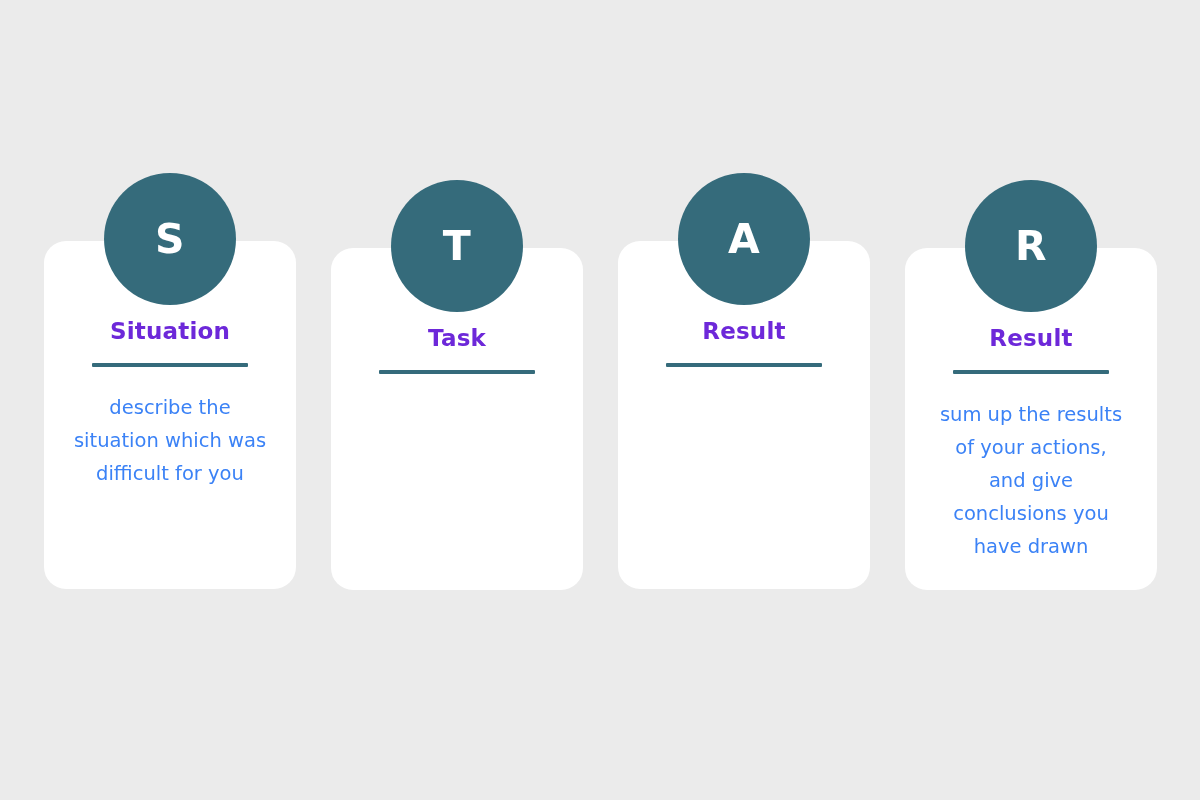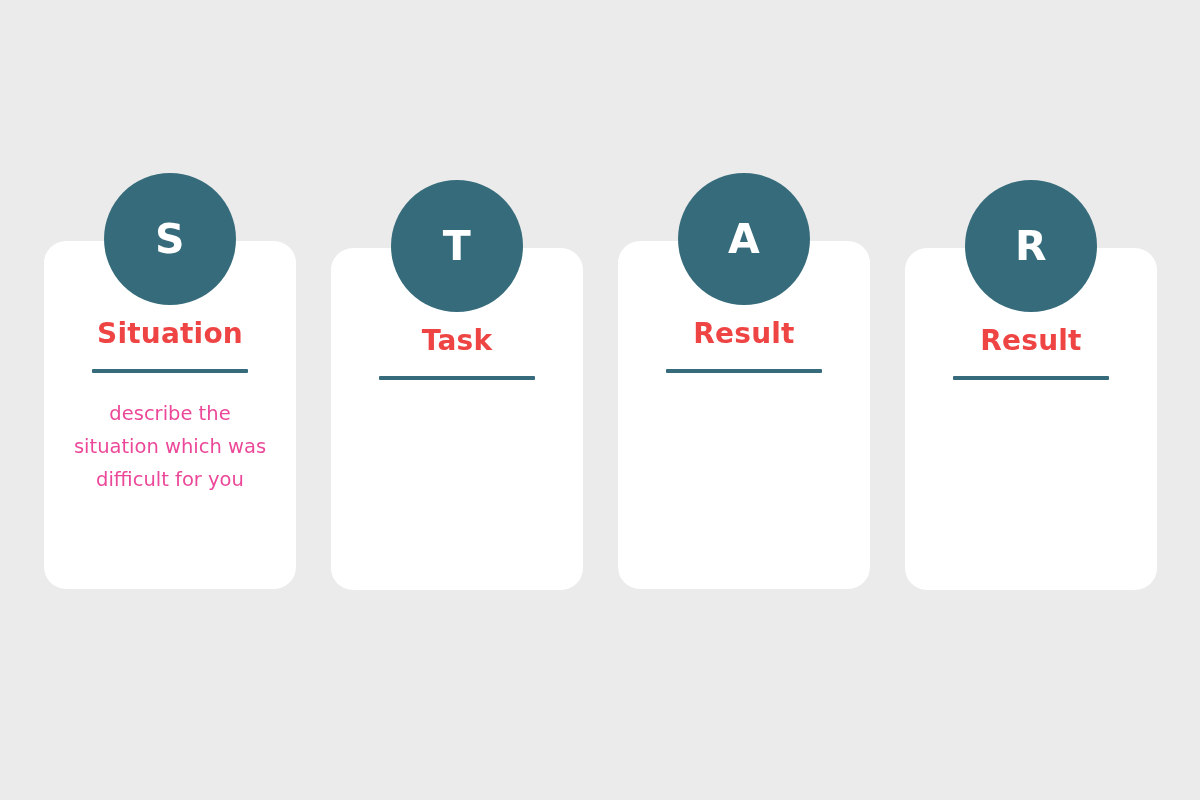--- a/index.html
+++ b/index.html
@@ -69,42 +69,42 @@
     color: #ffffff;
     font-size: 41px;
     font-weight: bold;
     line-height: 1;
     letter-spacing: 0.5px;
     user-select: none;
   }
 
   .step-title {
     margin-top: 78px;
-    font-size: 28px;
+    font-size: 23px;
     font-weight: bold;
-    color: #ef4444;
+    color: #6d28d9;
     text-align: center;
     line-height: 1.1;
     letter-spacing: 0.2px;
   }
 
   .step-divider {
     margin-top: 19px;
     width: 156px;
     height: 4px;
     background: #356b7b;
     border-radius: 1px;
   }
 
   .step-body {
     margin-top: 24px;
     padding: 0 14px;
     font-size: 19.5px;
     line-height: 33px;
-    color: #ec4899;
+    color: #3b82f6;
     text-align: center;
     font-weight: 400;
     white-space: pre-line;
   }
 </style>
 </head>
 <body>
 
 <div class="infographic">
   <div class="cards-row">
@@ -135,16 +135,21 @@
       <div class="step-title">Result</div>
       <div class="step-divider"></div>
     </div>
 
     <div class="step-card card-4">
       <div class="step-badge">
         <span class="step-letter">R</span>
       </div>
       <div class="step-title">Result</div>
       <div class="step-divider"></div>
+      <div class="step-body">sum up the results
+of your actions,
+and give
+conclusions you
+have drawn</div>
     </div>
 
   </div>
 </div>
 
 </body></html>

